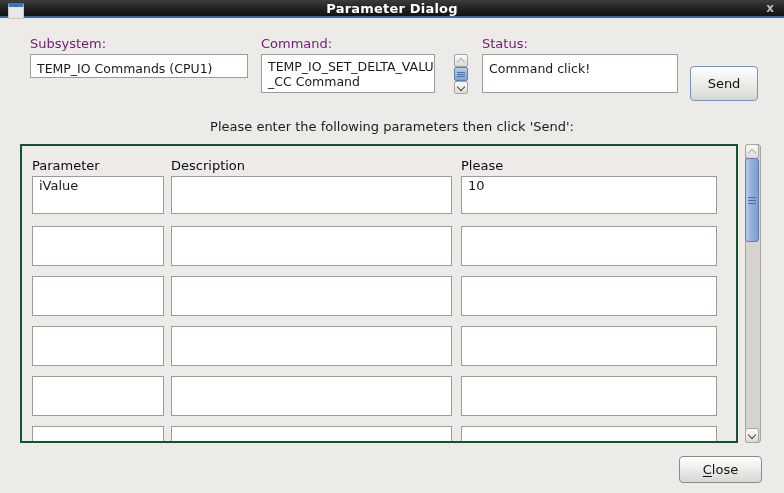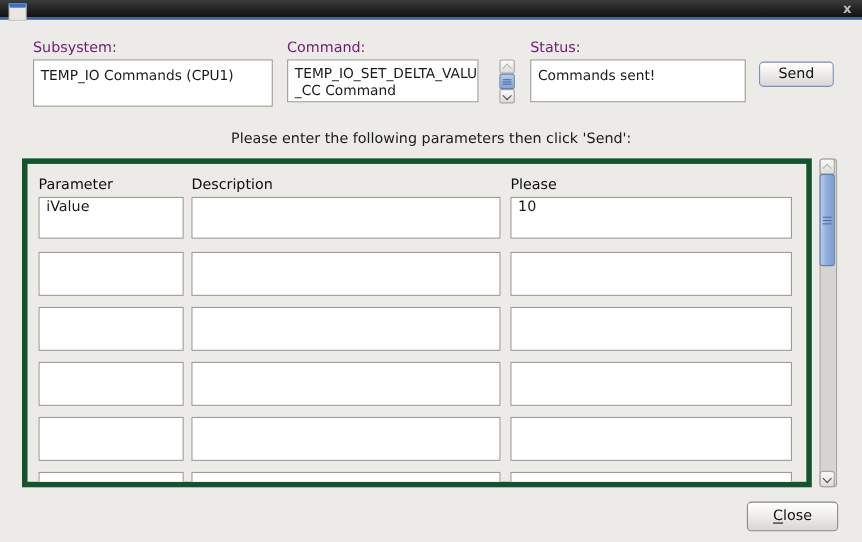--- a/index.html
+++ b/index.html
@@ -31,21 +31,21 @@
   .lbl { position:absolute; font-size:13px; color:#701a75; }
   .lbl-subsystem { left:30px;  top:36px; }
   .lbl-command   { left:261px; top:36px; }
   .lbl-status    { left:482px; top:36px; }
   
   .fieldbox {
     position:absolute; box-sizing:border-box; background:#ffffff;
     border:1px solid #9d9b97; font-size:12.5px; color:#1a1a1a;
     padding:6px 6px 0 6px; line-height:1.22; overflow:hidden;
   }
-  .box-subsystem { left:30px;  top:54px; width:218px; height:43px; }
+  .box-subsystem { left:30px;  top:54px; width:218px; height:24px; }
   .box-command   { left:261px; top:54px; width:174px; height:39px; white-space:pre-line; padding-top:4px; }
   .box-status    { left:482px; top:54px; width:196px; height:39px; }
   
   .cmd-spin {
     position:absolute; left:454px; top:54px; width:14px; height:40px;
     box-sizing:border-box;
   }
   .spin-btn {
     position:absolute; left:0; width:14px; box-sizing:border-box;
     background:linear-gradient(#fcfcfb,#dddbd7);
@@ -60,34 +60,34 @@
     border:1px solid #5f7fae; border-radius:2px;
     display:flex; flex-direction:column; align-items:center; justify-content:center; gap:1px;
   }
   
   .btn {
     position:absolute; box-sizing:border-box; border-radius:4px;
     background:linear-gradient(#ffffff 0%, #eceae7 55%, #d9d7d3 100%);
     font-size:13px; color:#111;
     display:flex; align-items:center; justify-content:center; cursor:default;
   }
-  .btn-send  { left:690px; top:56px;  width:68px; height:23px; border:1px solid #7691bc; }
+  .btn-send  { left:690px; top:66px;  width:68px; height:35px; border:1px solid #7691bc; }
   .btn-close { left:679px; top:456px; width:83px; height:27px; border:1px solid #8b8987; }
   .mnemonic { text-decoration:underline; text-underline-offset:2px; }
   
   .params-heading {
     position:absolute; left:20px; top:101px; width:717px; text-align:center; font-size:13px;
   }
   .params-instruction {
     position:absolute; left:0; top:119px; width:784px; text-align:center; font-size:13px;
   }
   
   .ptable {
     position:absolute; left:20px; top:144px; width:718px; height:299px;
-    border:5px solid #14532d; box-sizing:border-box; overflow:hidden;
+    border:2px solid #14532d; box-sizing:border-box; overflow:hidden;
   }
   .thdr { position:absolute; font-size:13px; color:#0c0c0c; top:12px; }
   .thdr-parameter   { left:10px; }
   .thdr-description { left:149px;text-align:right; }
   .thdr-input       { left:439px; }
   .cell {
     position:absolute; box-sizing:border-box; background:#ffffff;
     border:1px solid #9d9b97; font-size:13px; padding:1px 6px; overflow:hidden;
   }
   .col-param { left:10px;  width:132px; }
@@ -127,20 +127,21 @@
   .chev.faint { border-color:#b3b1ad; }
   .spin-grip { width:8px; height:1px; background:#4d6fa0; }
 </style>
 </head>
 <body>
 
 <div class="window">
 
   <div class="titlebar">
     <span class="win-icon"></span>
+    <div class="titlebar-title">Parameter Dialog</div>
     <span class="close-x">x</span>
   </div>
 
   <div class="lbl lbl-subsystem">Subsystem:</div>
   <div class="lbl lbl-command">Command:</div>
   <div class="lbl lbl-status">Status:</div>
 
   <div class="fieldbox box-subsystem">TEMP_IO Commands (CPU1)</div>
   <div class="fieldbox box-command">TEMP_IO_SET_DELTA_VALUE
 _CC Command</div>
@@ -152,21 +153,21 @@
     <div class="spin-thumb">
       <span class="spin-grip"></span>
       <span class="spin-grip"></span>
       <span class="spin-grip"></span>
     </div>
     <div class="spin-btn spin-down">
       <span class="chev down"></span>
     </div>
   </div>
 
-  <div class="fieldbox box-status">Commands sent!</div>
+  <div class="fieldbox box-status">Command click!</div>
 
   <div class="btn btn-send">Send</div>
 
   <div class="params-instruction">Please enter the following parameters then click 'Send':</div>
 
   <div class="ptable">
     <div class="thdr thdr-parameter">Parameter</div>
     <div class="thdr thdr-description">Description</div>
     <div class="thdr thdr-input">Please</div>
 

